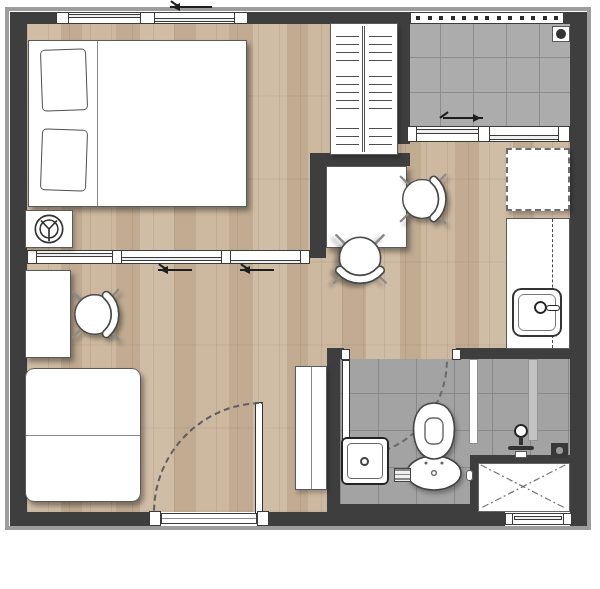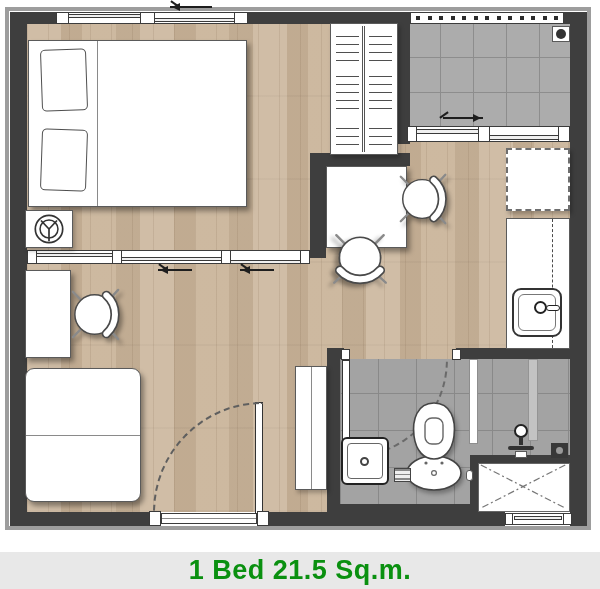--- a/index.html
+++ b/index.html
@@ -270,16 +270,13 @@
       <line x1="89" y1="1" x2="1" y2="46" stroke="#777" stroke-width="1.3" stroke-dasharray="7 3 2 3"></line>
     </svg>
   </div>
 
   <div class="winbox" style="left:505px;top:513px;width:66px;height:12px;z-index:4;">
     <div class="rail" style="left:8px;top:2px;width:48px;height:4px;"></div>
     <div class="post" style="left:-1px;top:-1px;width:8px;height:12px;"></div>
     <div class="post" style="left:57px;top:-1px;width:9px;height:12px;"></div>
   </div>
 
-  <div id="caption-bar">
-    <span id="caption-text">1 Bed 21.5 Sq.m.</span>
-  </div>
 </div>
 
 </body></html>

